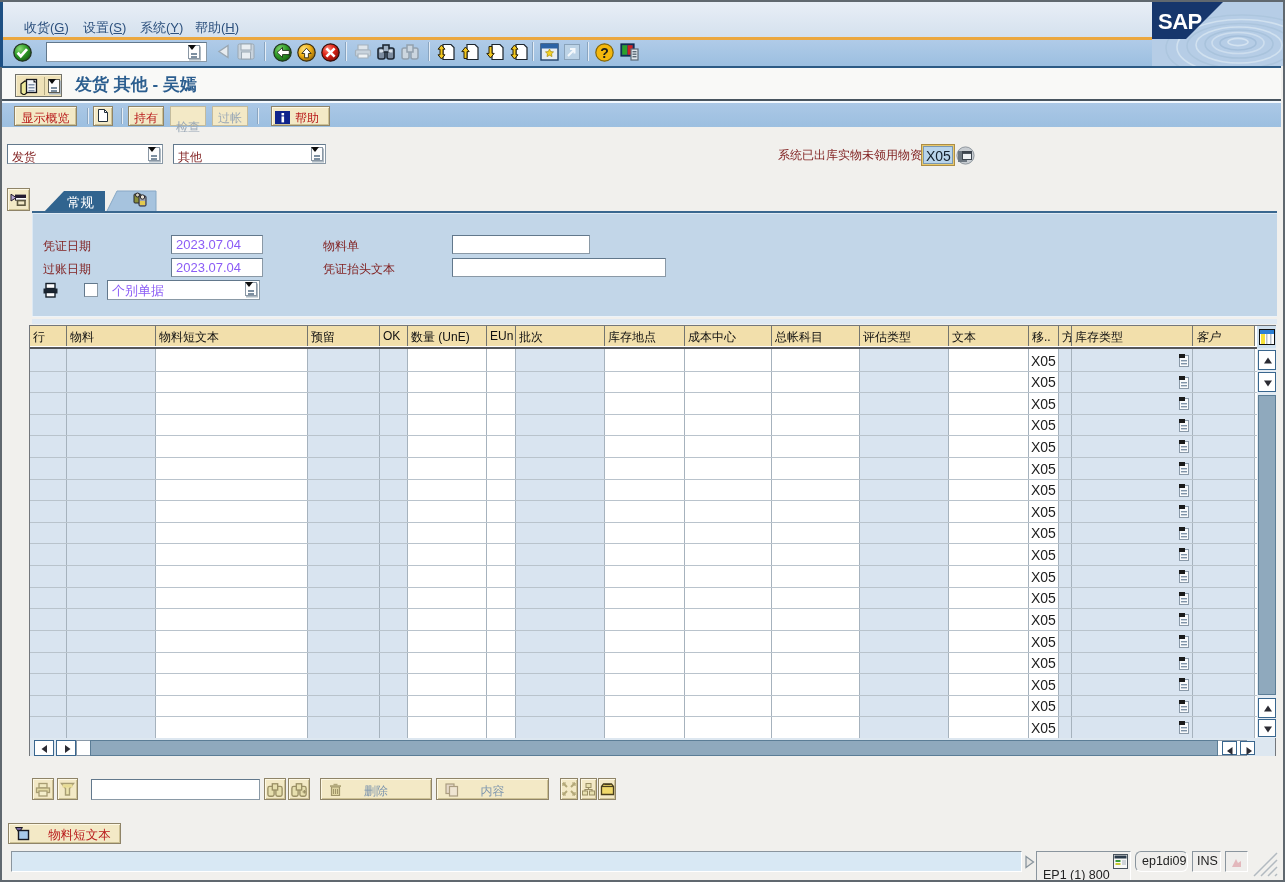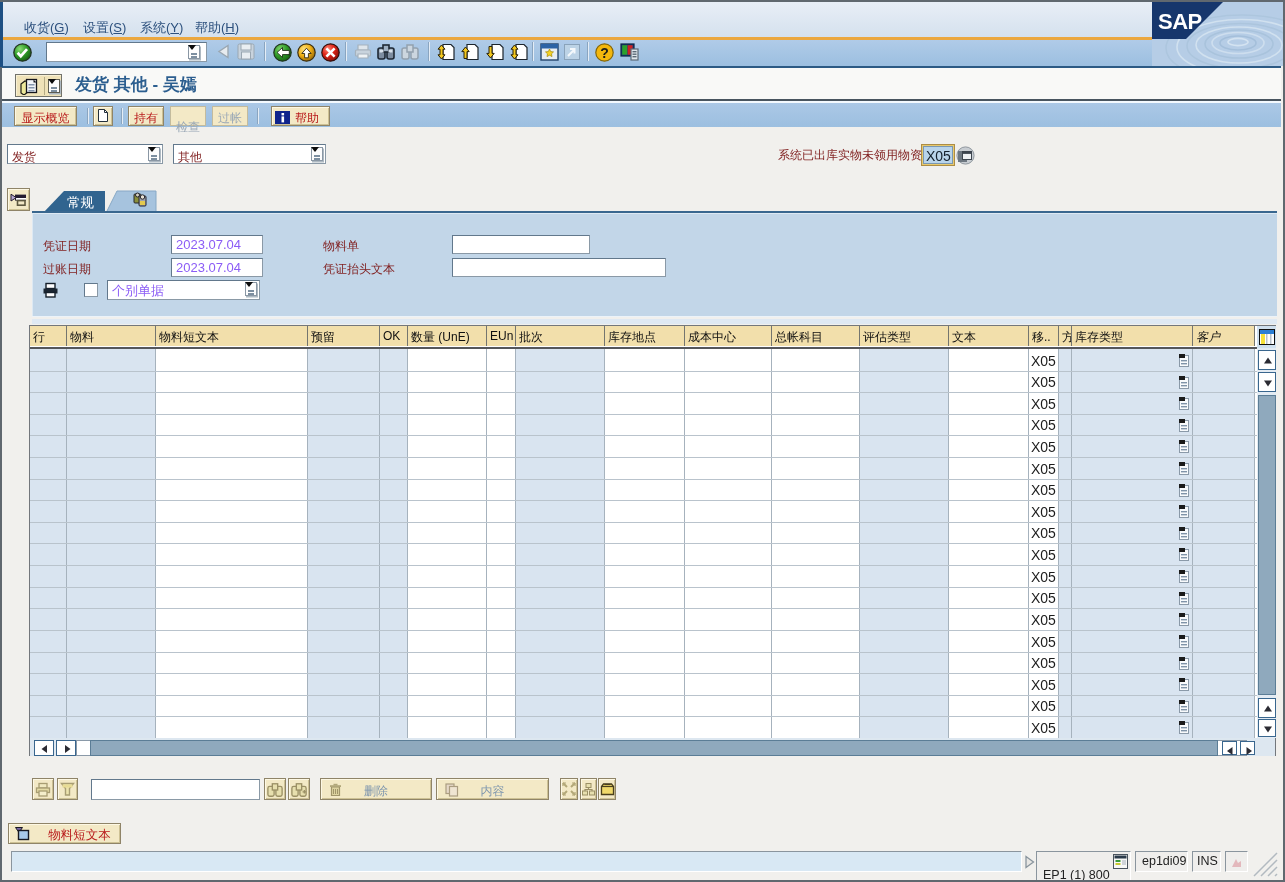--- a/index.html
+++ b/index.html
@@ -577,18 +577,18 @@
       <rect x="2.5" y="9" width="5" height="2" fill="#c8c832"></rect>
       <rect x="9" y="6" width="4" height="5" fill="#d0d4d8"></rect>
     </svg>
   <svg class="abs" style="left:1230px; top:856px; z-index:6;" width="13" height="13" viewBox="0 0 13 13">
       <path d="M2 11l4-8 2 4 3-2v6z" fill="#e3b8bc"></path>
     </svg>
   <svg class="abs" style="left:1252px; top:851px;" width="26" height="26" viewBox="0 0 26 26">
       <path d="M25 2L2 25M25 9L9 25M25 16L16 25M25 23l-2 2" stroke="#b2bac0" stroke-width="1.5"></path>
     </svg>
   <div class="sfield" style="left:1036px; top:851px; width:95px; height:31px; background:#efeeec; padding:16px 0 0 6px;">EP1 (1) 800</div>
-  <div class="sfield" style="left:1135px; top:851px; width:53px; height:21px; background:#efeeec; padding:2px 0 0 6px;">ep1di09</div>
+  <div class="sfield" style="left:1135px; top:851px; width:53px; height:21px; background:#efeeec; padding:2px 0 0 6px;border-radius:6px;">ep1di09</div>
   <div class="sfield" style="left:1192px; top:851px; width:29px; height:21px; background:#efeeec; padding:2px 0 0 4px;">INS</div>
   <div class="sfield" style="left:1225px; top:851px; width:23px; height:21px; background:#efeeec;"></div>
 </div>
 <div id="winborder"></div>
 <div style="position:absolute; left:0; top:2px; width:3px; height:65px; background:#1d4f83; z-index:100;"></div>
 
 </body></html>

